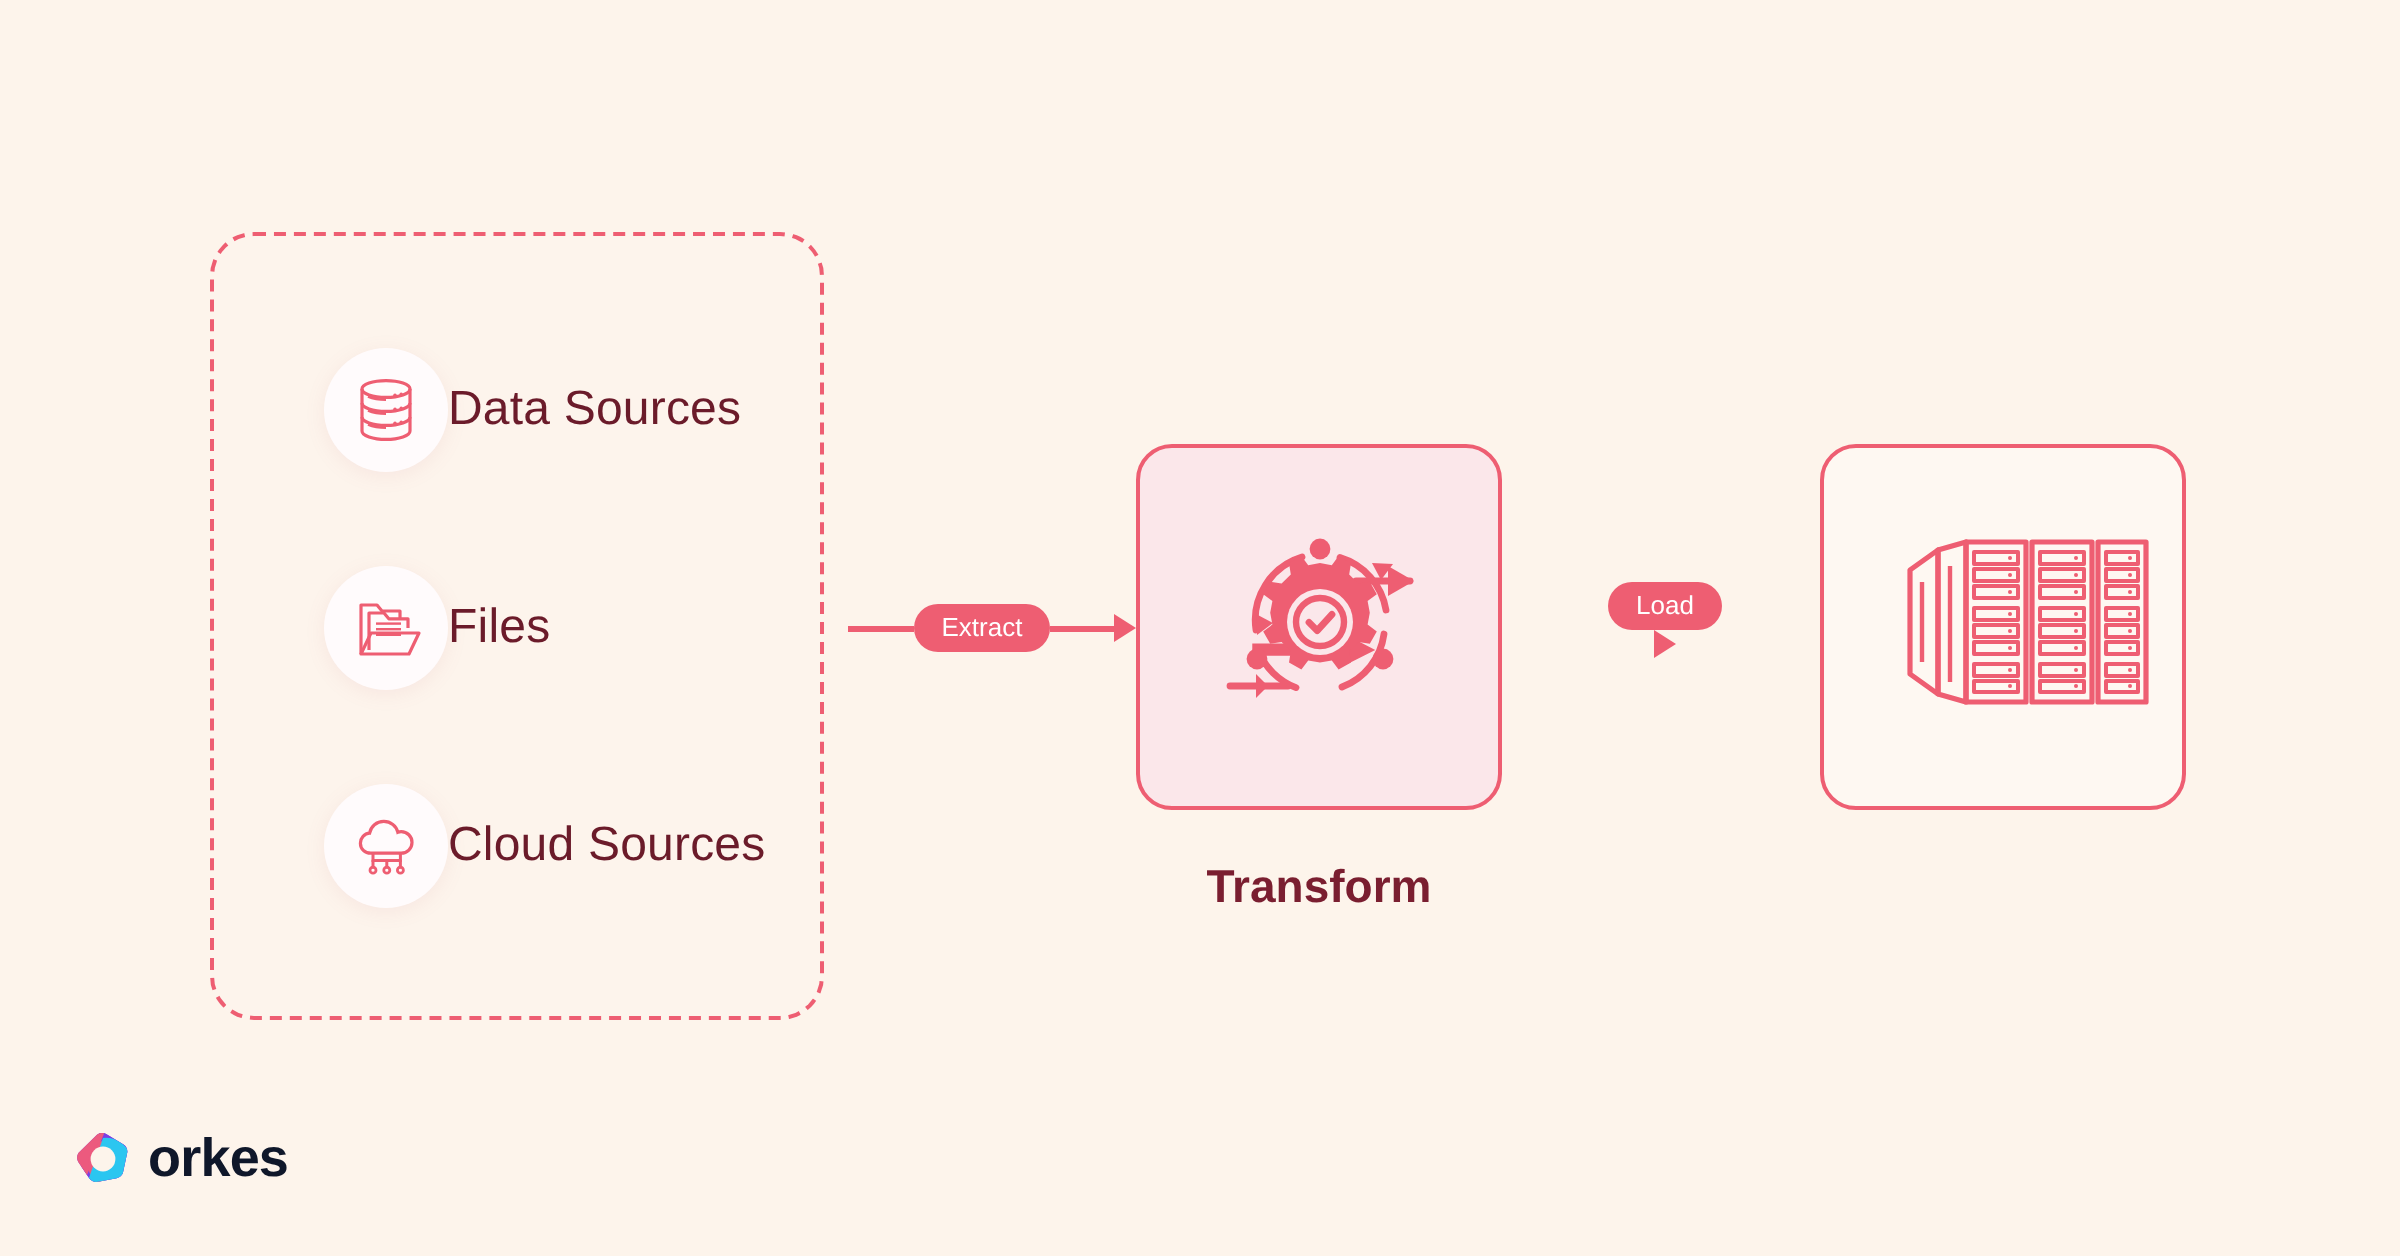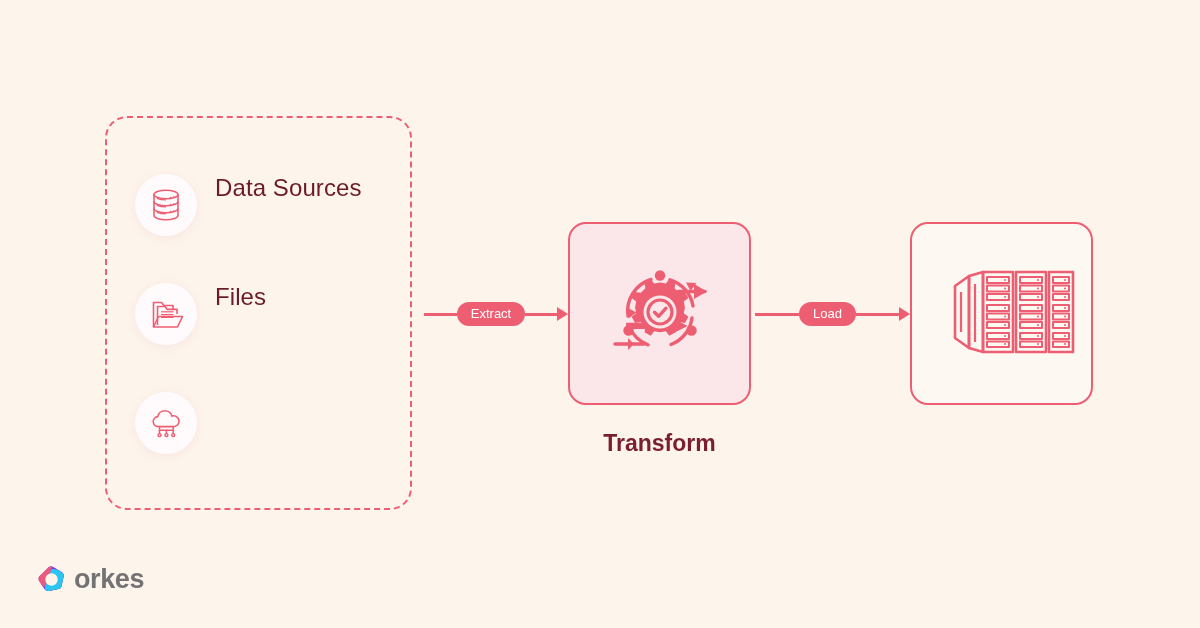--- a/index.html
+++ b/index.html
@@ -30,22 +30,22 @@
     height: 394px;
     border: 2px dashed #EE5E72;
     border-radius: 22px;
     box-sizing: border-box;
     background: rgba(255,255,255,0.08);
   }
 
   .source-row {
     position: absolute;
     display: flex;
-    gap: 18px;
-    left: 28px;
+    align-items: center;
+    left: 55px;
   }
   .source-row.r1 { top: 56px; }
   .source-row.r2 { top: 165px; }
   .source-row.r3 { top: 274px; }
 
   .icon-circle {
     width: 62px;
     height: 62px;
     border-radius: 50%;
     background: #FFFBFC;
@@ -133,36 +133,36 @@
   .connector .arrowhead {
     width: 0;
     height: 0;
     flex: 0 0 auto;
     border-top: 7px solid transparent;
     border-bottom: 7px solid transparent;
     border-left: 11px solid #EE5E72;
     margin-left: -1px;
   }
   .connector-extract { left: 424px; width: 144px; }
-  .connector-load    { left: 755px; width: 155px; }
+  .connector-load    { left: 755px; width: 155px; flex-direction: column; }
 
   
   .logo {
     position: absolute;
     left: 36px;
     top: 564px;
     display: flex;
     align-items: center;
     gap: 8px;
   }
   .logo-mark { width: 30px; height: 30px; flex: 0 0 auto; }
   .logo-text {
     font-size: 27px;
     font-weight: bold;
-    color: #737373;
+    color: #0f172a;
     letter-spacing: -0.4px;
     line-height: 1;
   }
 </style>
 </head>
 <body>
 
 <div id="canvas">
 
   <div class="sources-box">
@@ -208,20 +208,21 @@
           <path d="M12.4 23.6 C9.4 23.6 7.2 21.4 7.2 18.6 C7.2 16 9.2 13.8 11.8 13.6 C12.4 10.2 15.3 7.7 18.9 7.7 C22.3 7.7 25.2 10 25.9 13.1 C26.4 12.9 27 12.8 27.6 12.8 C30.6 12.8 33 15.2 33 18.2 C33 21.2 30.6 23.6 27.6 23.6 Z"></path>
           <path d="M13.5 23.8 V27.3 H27.2 V23.8" stroke-width="1.5"></path>
           <path d="M13.5 27.3 V30.6" stroke-width="1.5"></path>
           <path d="M20.4 27.3 V30.6" stroke-width="1.5"></path>
           <path d="M27.2 27.3 V30.6" stroke-width="1.5"></path>
           <circle cx="13.5" cy="32.1" r="1.5" stroke-width="1.4"></circle>
           <circle cx="20.4" cy="32.1" r="1.5" stroke-width="1.4"></circle>
           <circle cx="27.2" cy="32.1" r="1.5" stroke-width="1.4"></circle>
         </svg>
       </div>
+      <span class="source-label">Cloud Sources</span>
     </div>
   </div>
 
   <div class="connector connector-extract">
     <div class="line"></div>
     <div class="pill">Extract</div>
     <div class="line"></div>
     <div class="arrowhead"></div>
   </div>
 

